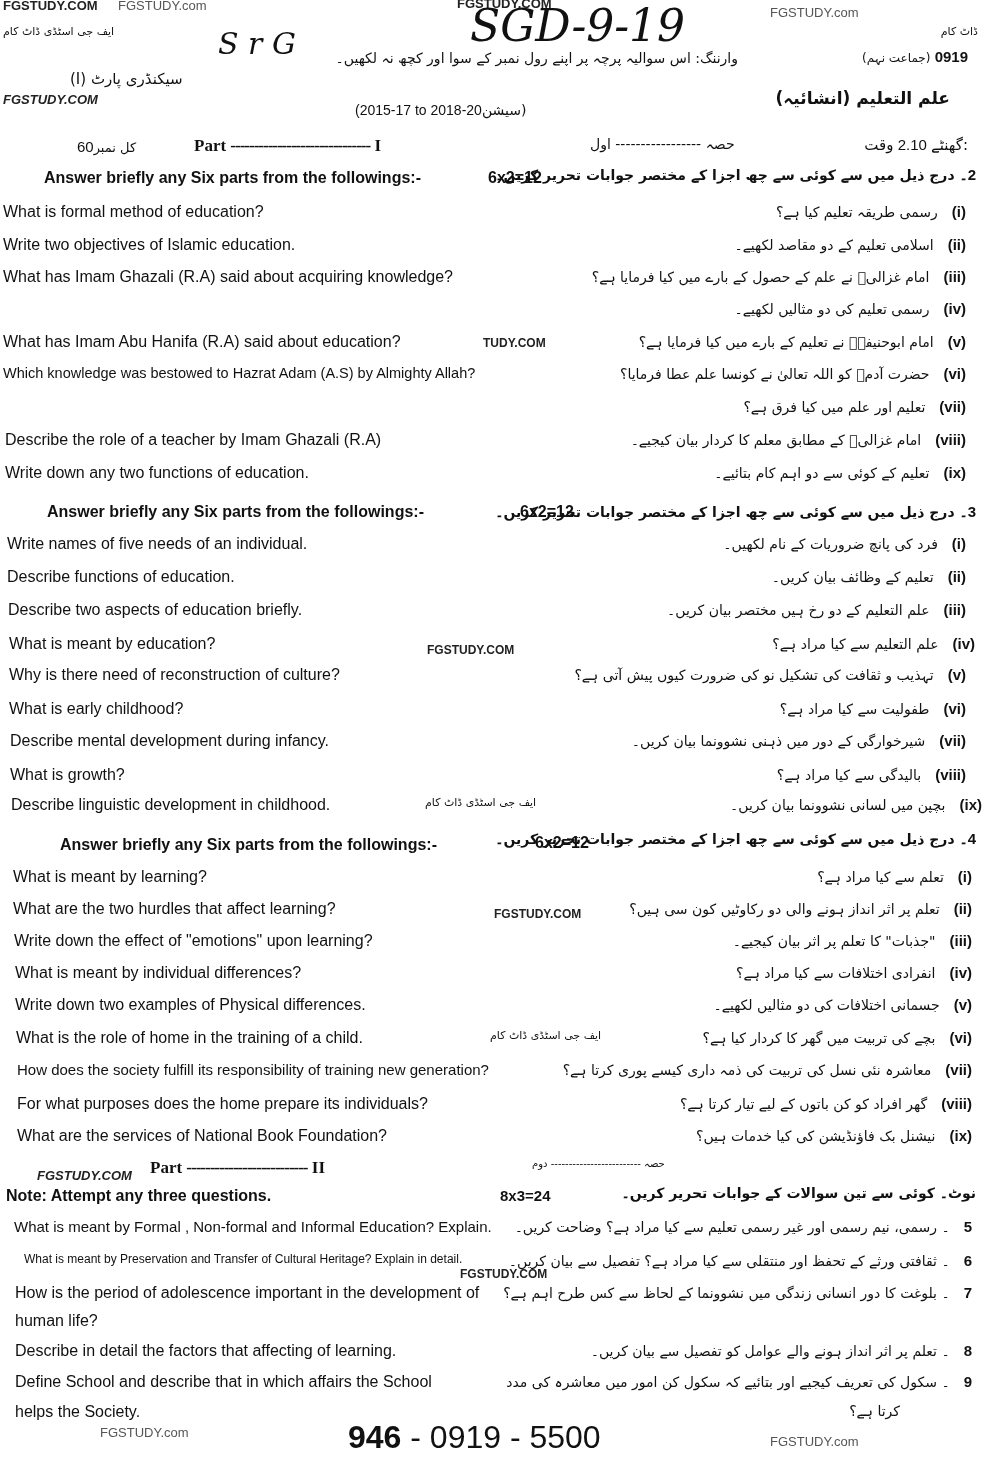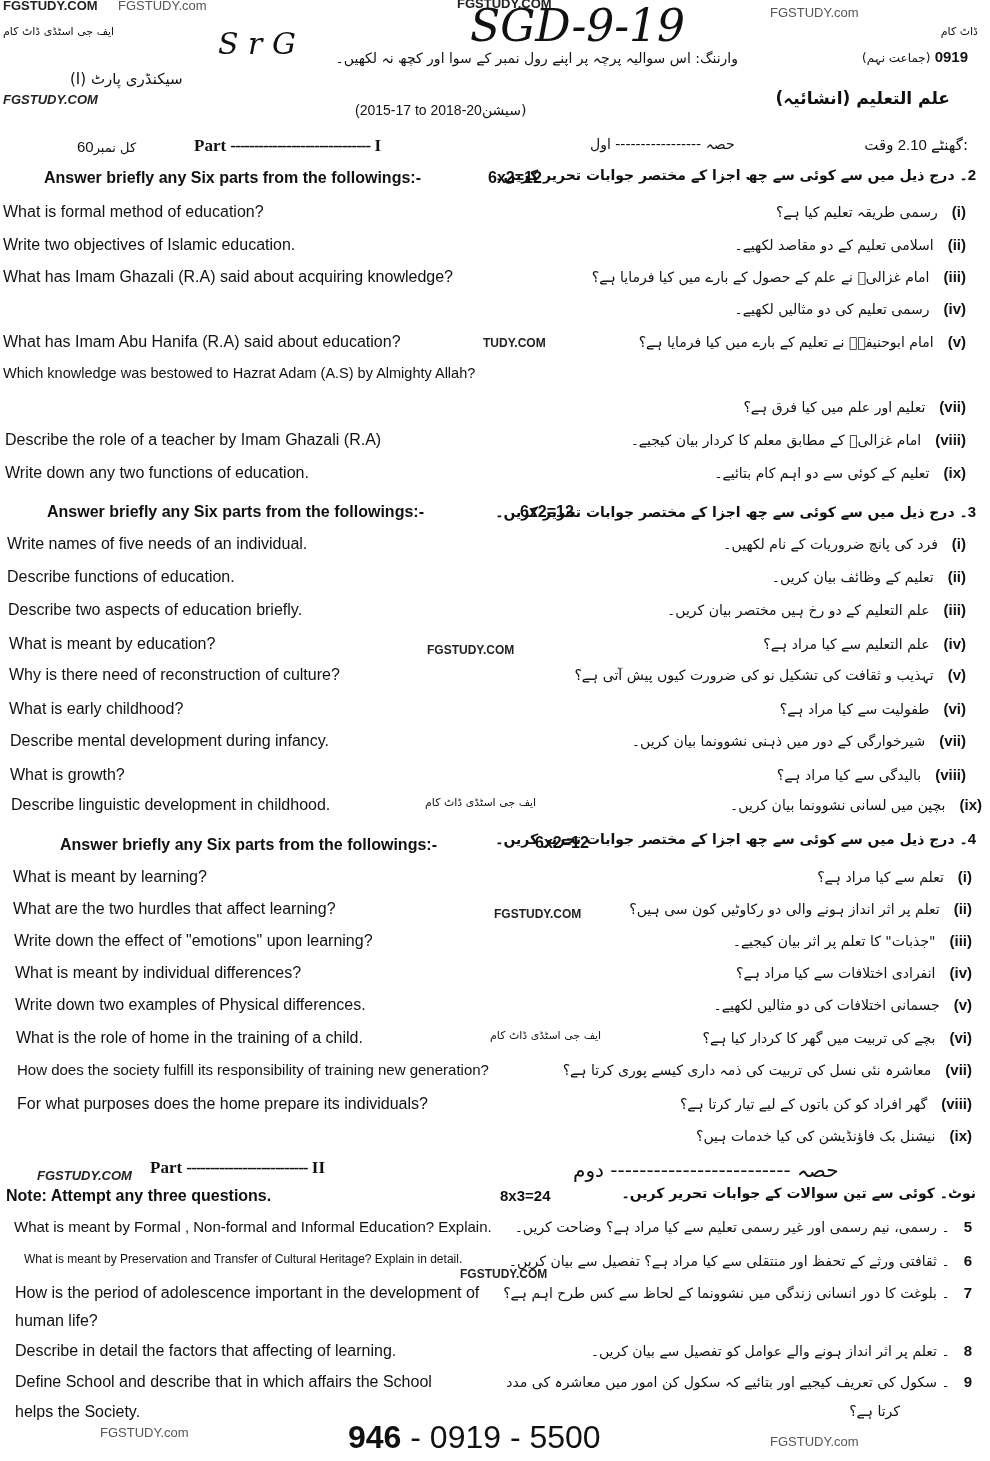--- a/index.html
+++ b/index.html
@@ -93,20 +93,21 @@
 <div class="row" style="top:300px;">
   <span class="ur-wrap ur-q" style="right:24px;"><span class="num">(iv)</span><span>رسمی تعلیم کی دو مثالیں لکھیے۔</span></span>
 </div>
 <div class="row" style="top:333px;">
   <span class="en en-q" style="left:3px;">What has Imam Abu Hanifa (R.A) said about education?</span>
   <span class="en wm wm-bold" style="left:483px;top:3px;font-size:12px;">TUDY.COM</span>
   <span class="ur-wrap ur-q" style="right:24px;"><span class="num">(v)</span><span>امام ابوحنیفہؒ نے تعلیم کے بارے میں کیا فرمایا ہے؟</span></span>
 </div>
 <div class="row" style="top:365px;">
   <span class="en en-q" style="left:3px;font-size:14.5px;">Which knowledge was bestowed to Hazrat Adam (A.S) by Almighty Allah?</span>
+  <span class="ur-wrap ur-q" style="right:24px;"><span class="num">(vi)</span><span>حضرت آدمؑ کو اللہ تعالیٰ نے کونسا علم عطا فرمایا؟</span></span>
 </div>
 <div class="row" style="top:398px;">
   <span class="ur-wrap ur-q" style="right:24px;"><span class="num">(vii)</span><span>تعلیم اور علم میں کیا فرق ہے؟</span></span>
 </div>
 <div class="row" style="top:431px;">
   <span class="en en-q" style="left:5px;">Describe the role of a teacher by Imam Ghazali (R.A)</span>
   <span class="ur-wrap ur-q" style="right:24px;"><span class="num">(viii)</span><span>امام غزالیؒ کے مطابق معلم کا کردار بیان کیجیے۔</span></span>
 </div>
 <div class="row" style="top:464px;">
   <span class="en en-q" style="left:5px;">Write down any two functions of education.</span>
@@ -127,21 +128,21 @@
   <span class="en en-q" style="left:7px;">Describe functions of education.</span>
   <span class="ur-wrap ur-q" style="right:24px;"><span class="num">(ii)</span><span>تعلیم کے وظائف بیان کریں۔</span></span>
 </div>
 <div class="row" style="top:601px;">
   <span class="en en-q" style="left:8px;">Describe two aspects of education briefly.</span>
   <span class="ur-wrap ur-q" style="right:24px;"><span class="num">(iii)</span><span>علم التعلیم کے دو رخ ہیں مختصر بیان کریں۔</span></span>
 </div>
 <div class="row" style="top:635px;">
   <span class="en en-q" style="left:9px;">What is meant by education?</span>
   <span class="en wm wm-bold" style="left:427px;top:8px;font-size:12px;">FGSTUDY.COM</span>
-  <span class="ur-wrap ur-q" style="right:24px;"><span class="num">(iv)</span><span>علم التعلیم سے کیا مراد ہے؟</span></span>
+  <span class="ur-wrap ur-q" style="right:15px;"><span class="num">(iv)</span><span>علم التعلیم سے کیا مراد ہے؟</span></span>
 </div>
 <div class="row" style="top:666px;">
   <span class="en en-q" style="left:9px;">Why is there need of reconstruction of culture?</span>
   <span class="ur-wrap ur-q" style="right:24px;"><span class="num">(v)</span><span>تہذیب و ثقافت کی تشکیل نو کی ضرورت کیوں پیش آتی ہے؟</span></span>
 </div>
 <div class="row" style="top:700px;">
   <span class="en en-q" style="left:9px;">What is early childhood?</span>
   <span class="ur-wrap ur-q" style="right:24px;"><span class="num">(vi)</span><span>طفولیت سے کیا مراد ہے؟</span></span>
 </div>
 <div class="row" style="top:732px;">
@@ -192,30 +193,31 @@
 </div>
 <div class="row" style="top:1061px;">
   <span class="en en-q" style="left:17px;font-size:15px;">How does the society fulfill its responsibility of training new generation?</span>
   <span class="ur-wrap ur-q" style="right:18px;"><span class="num">(vii)</span><span>معاشرہ نئی نسل کی تربیت کی ذمہ داری کیسے پوری کرتا ہے؟</span></span>
 </div>
 <div class="row" style="top:1095px;">
   <span class="en en-q" style="left:17px;">For what purposes does the home prepare its individuals?</span>
   <span class="ur-wrap ur-q" style="right:18px;"><span class="num">(viii)</span><span>گھر افراد کو کن باتوں کے لیے تیار کرتا ہے؟</span></span>
 </div>
 <div class="row" style="top:1127px;">
+  <span class="en en-q" style="left:17px;">What are the services of National Book Foundation?</span>
   <span class="ur-wrap ur-q" style="right:18px;"><span class="num">(ix)</span><span>نیشنل بک فاؤنڈیشن کی کیا خدمات ہیں؟</span></span>
 </div>
 
 <div class="abs wm wm-bold" style="left:37px;top:1168px;font-style:italic;font-size:13px;">FGSTUDY.COM</div>
 <div class="abs part" style="left:150px;top:1158px;">
   <span>Part</span>
   <span class="dash">--------------------------</span>
   <span>II</span>
 </div>
-<div class="abs ur" style="left:573px;top:1158px;font-size:20px;text-align:right;">
+<div class="abs ur" style="left:532px;top:1158px;font-size:10px;text-align:right;">
   <span>حصہ</span>
   <span>-------------------------</span>
   <span>دوم</span>
 </div>
 
 <div class="abs instr" style="left:6px;top:1187px;">Note: Attempt any three questions.</div>
 <div class="abs instr" style="left:500px;top:1187px;font-size:15px;">8x3=24</div>
 <div class="abs ur" style="right:14px;top:1185px;font-size:14px;font-weight:bold;">
   <span>نوٹ۔</span> <span>کوئی سے تین سوالات کے جوابات تحریر کریں۔</span>
 </div>

